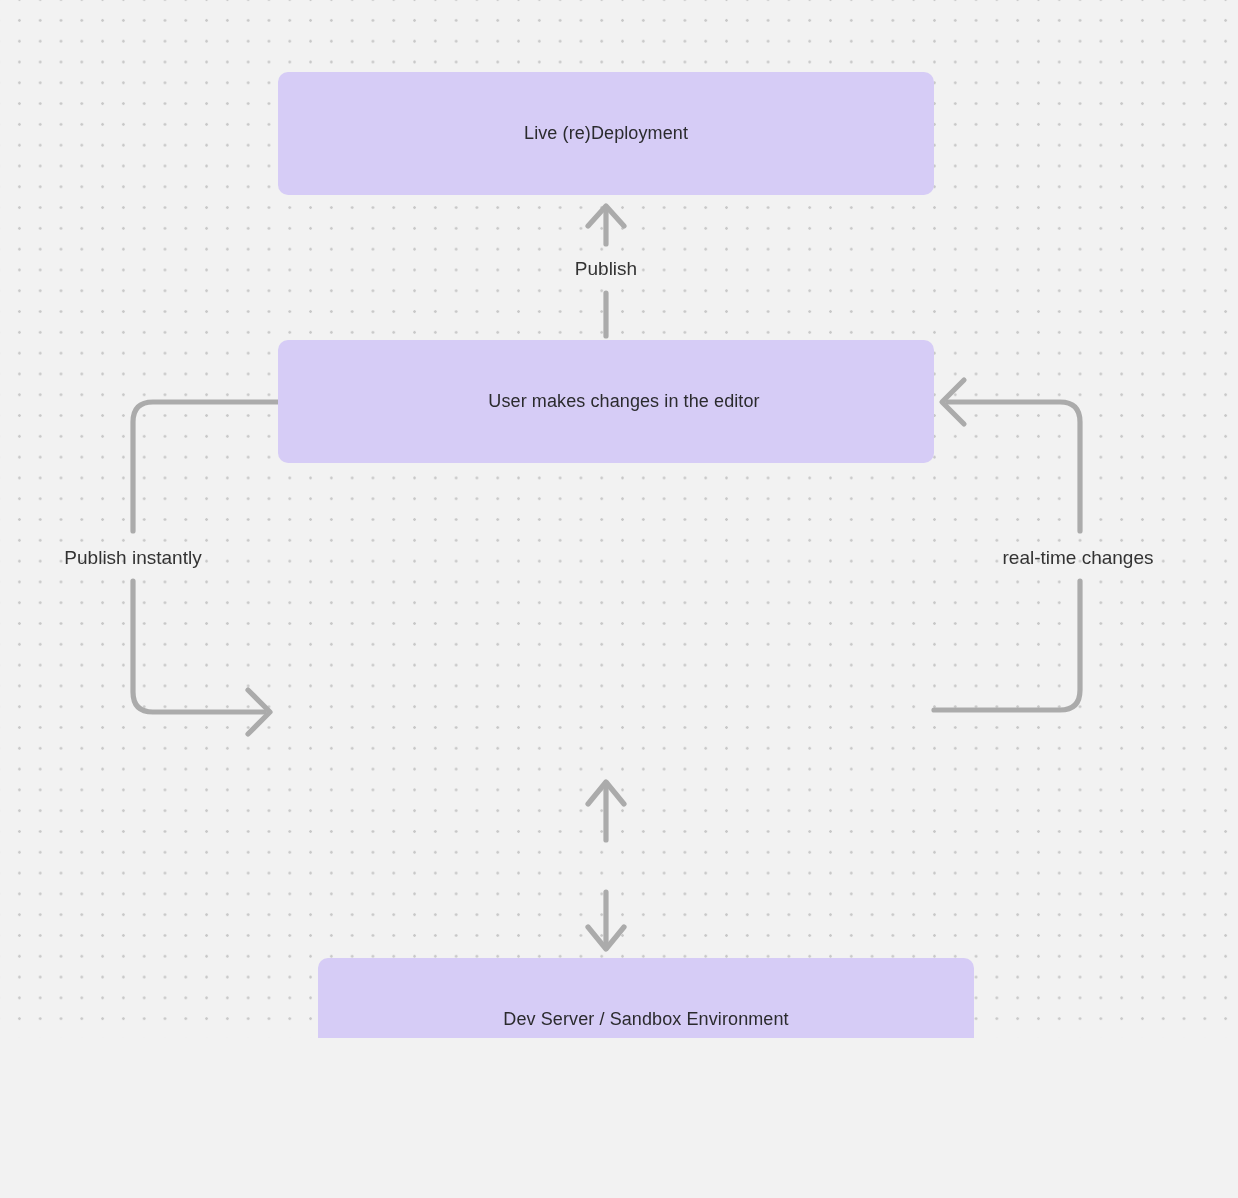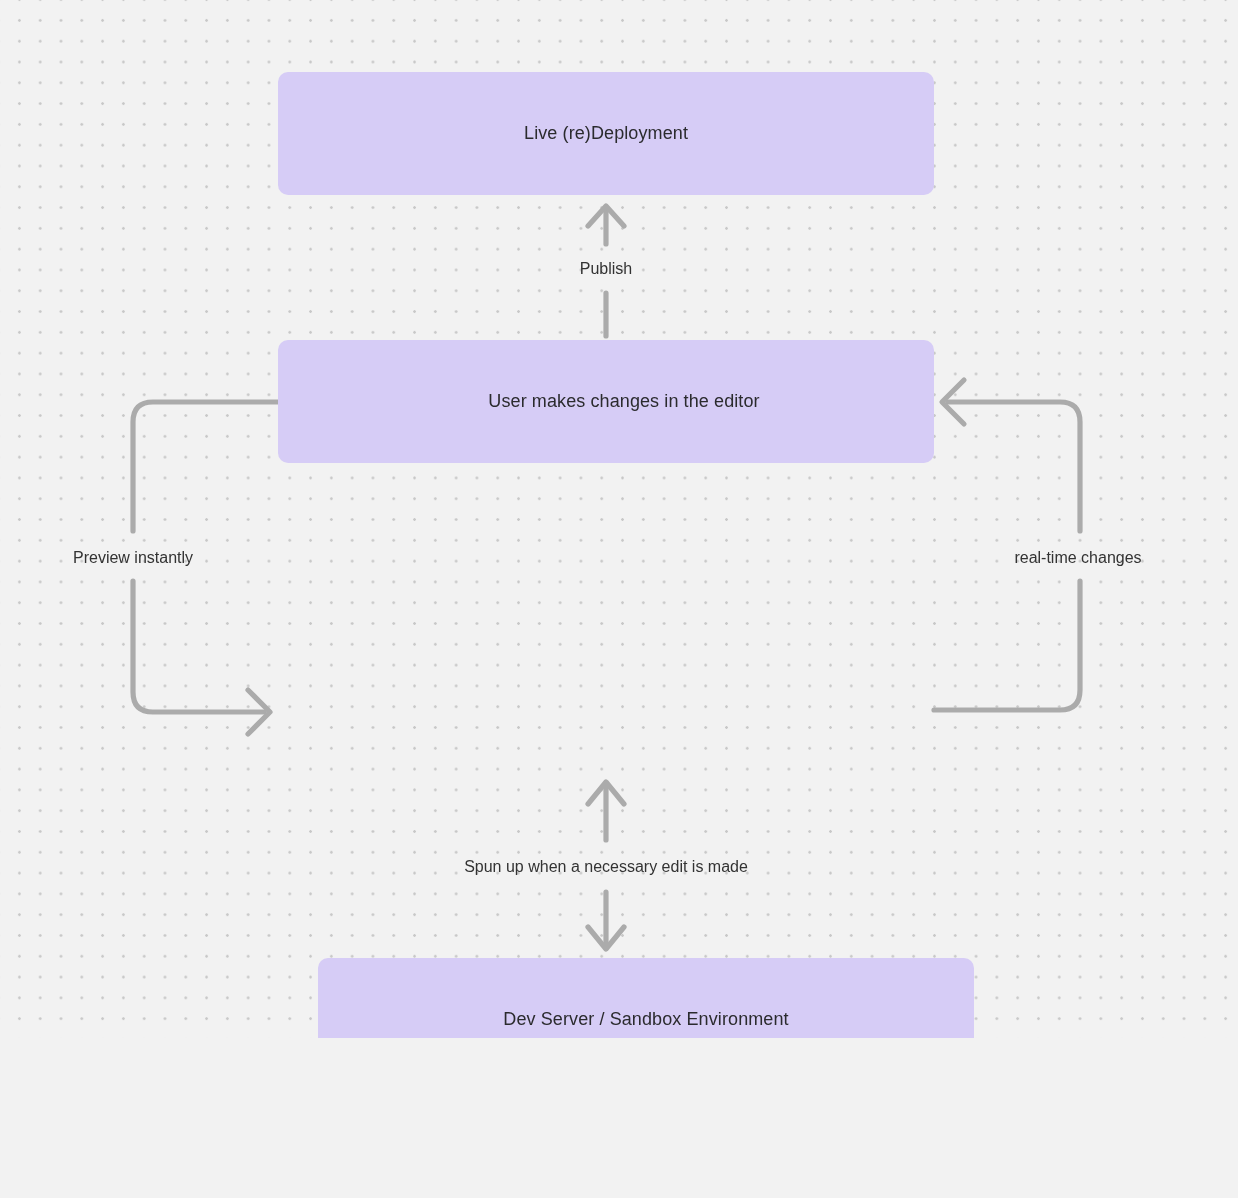--- a/index.html
+++ b/index.html
@@ -53,21 +53,21 @@
   svg.edges path{
     fill:none;
     stroke:var(--edge);
     stroke-width:5.2px;
     stroke-linecap:round;
     stroke-linejoin:round;
   }
   .edge-label{
     position:absolute;
     transform:translate(-50%,-50%);
-    font-size:16px;
+    font-size:19px;
     color:var(--edge-label);
     white-space:nowrap;
   }
   #label-publish{left:606px;top:269px;}
   #label-updates{left:133px;top:558px;}
   #label-feedback{left:1078px;top:558px;}
   #label-spun{left:606px;top:867px;}
 </style>
 </head>
 <body>
@@ -109,17 +109,16 @@
   <div class="node" id="node-user">
     <span class="node-label">User makes changes in the editor</span>
   </div>
 
 
   <div class="node" id="node-dev">
     <span class="node-label">Dev Server / Sandbox Environment</span>
   </div>
 
   <span class="edge-label" id="label-publish">Publish</span>
-  <span class="edge-label" id="label-updates">Preview instantly</span>
+  <span class="edge-label" id="label-updates">Publish instantly</span>
   <span class="edge-label" id="label-feedback">real-time changes</span>
-  <span class="edge-label" id="label-spun">Spun up when a necessary edit is made</span>
 
 </div>
 
 </body></html>

